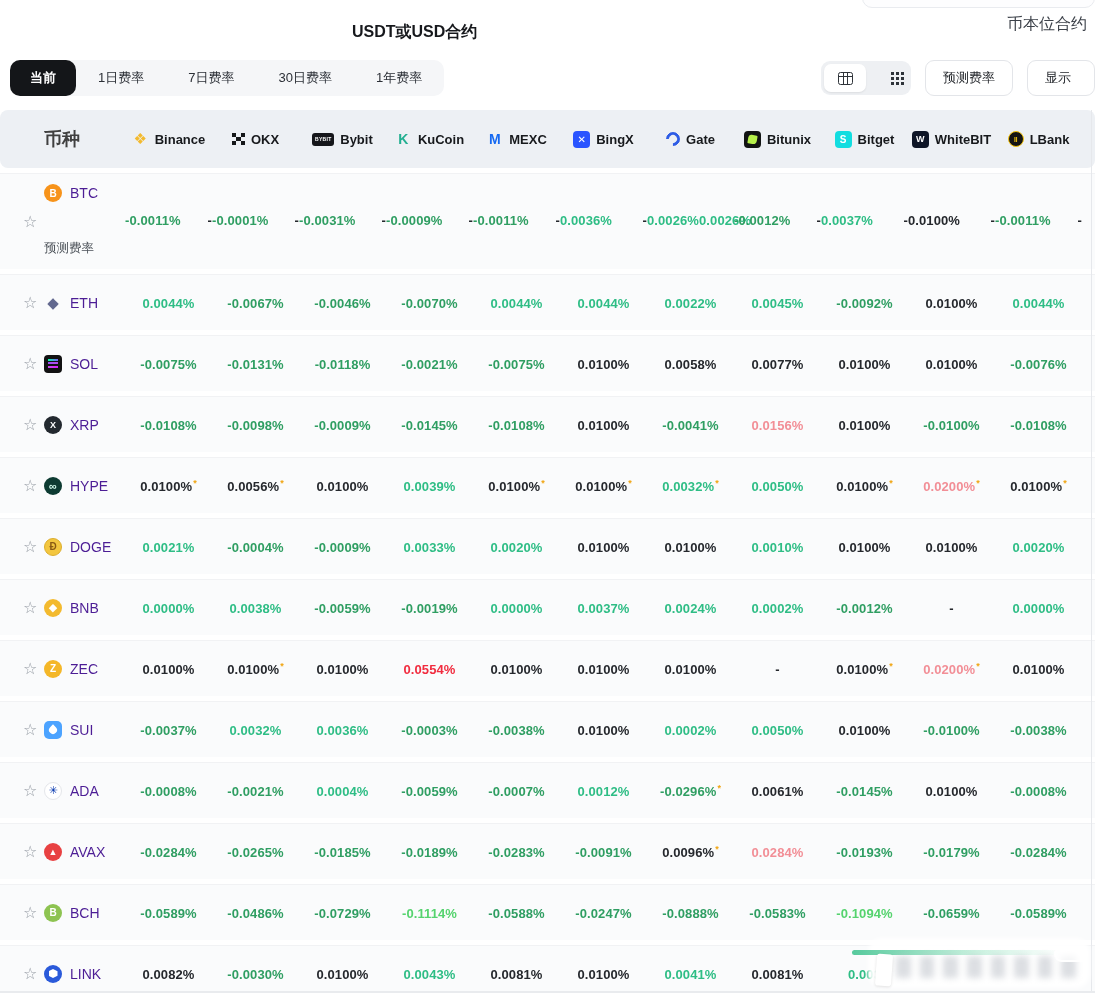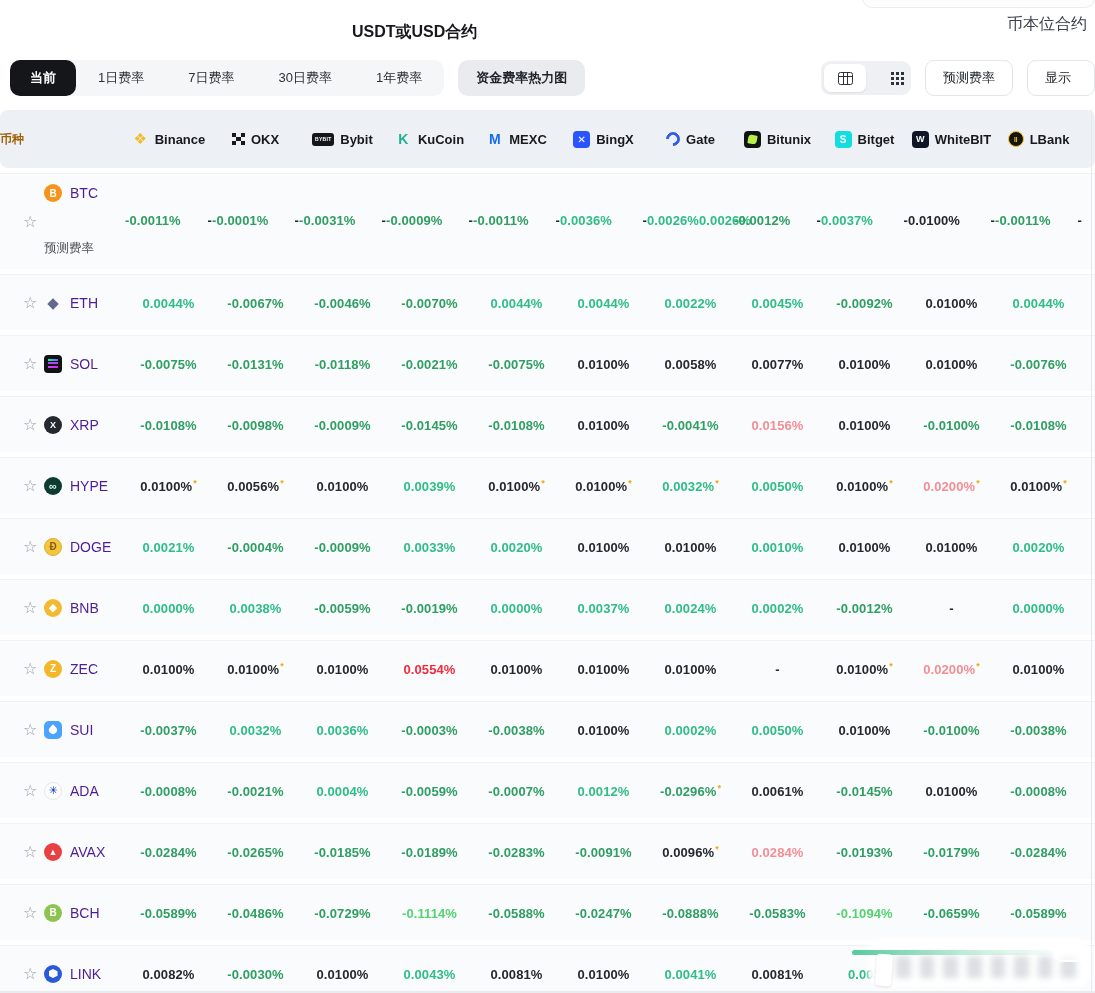--- a/index.html
+++ b/index.html
@@ -31,21 +31,21 @@
   .gridicon { width:3px; height:3px; background:#2e3339; margin:-10px -10px 0 0;
     box-shadow:5px 0 #2e3339,10px 0 #2e3339,0 5px #2e3339,5px 5px #2e3339,10px 5px #2e3339,0 10px #2e3339,5px 10px #2e3339,10px 10px #2e3339; }
   .ghost-btn { background:#fff; border:1px solid #e3e5e9; border-radius:9px; height:36px; line-height:34px;
     padding:0 17px; font-size:13px; color:#23262b; cursor:pointer; white-space:nowrap; }
   .show-btn { width:68px; }
 
   
   .table { position:relative; margin-top:14px; }
   .grid { display:grid; grid-template-columns:125px repeat(11,87px); }
   .thead { background:#edf0f4; border-radius:8px; height:58px; align-items:center; }
-  .coin-h { font-size:12px; font-weight:700; color:#a16207; }
+  .coin-h { padding-left:44px; font-size:18px; font-weight:700; color:#404040; }
   .hcell { display:flex; align-items:center; justify-content:center; gap:6px; cursor:pointer; }
   .hlabel { font-size:13px; font-weight:700; color:#17191c; }
 
   .row { position:relative; background:#fafbfc; border-top:1px solid #f1f2f4; height:56px; margin-top:5px; align-items:center; }
   .row-btc { height:96px; }
   .ccell { position:relative; height:100%; display:flex; align-items:center; cursor:pointer; }
   .row-btc .ccell { flex-direction:column; align-items:flex-start; justify-content:space-between; padding:10px 0 12px 0; }
   .star { position:absolute; left:23px; top:50%; transform:translateY(-50%); font-size:16px; color:#9aa0a8; cursor:pointer; line-height:1; }
   .cmain { display:flex; align-items:center; gap:8px; padding-left:44px; }
   .csym { font-size:14px; font-weight:400; color:#4c1d95; }
@@ -126,21 +126,20 @@
   </div>
 
   <div class="controls">
     <div class="tabs-group">
         <span class="tab active">当前</span>
         <span class="tab">1日费率</span>
         <span class="tab">7日费率</span>
         <span class="tab">30日费率</span>
         <span class="tab">1年费率</span>
       </div>
-    <div class="heat-btn">资金费率热力图</div>
     <div class="right-controls">
       <div class="seg">
         <div class="seg-btn active">
           <span class="tableicon"></span>
         </div>
         <div class="seg-btn">
           <span class="gridicon"></span>
         </div>
       </div>
       <div class="ghost-btn">预测费率</div>

